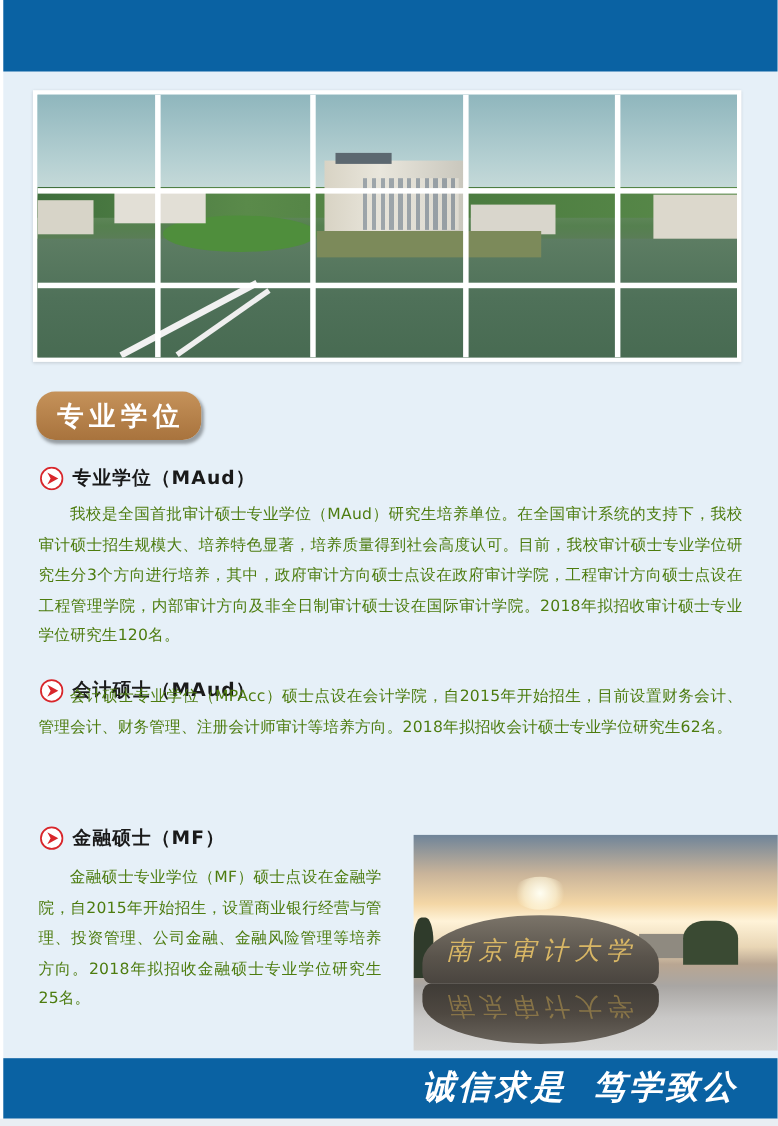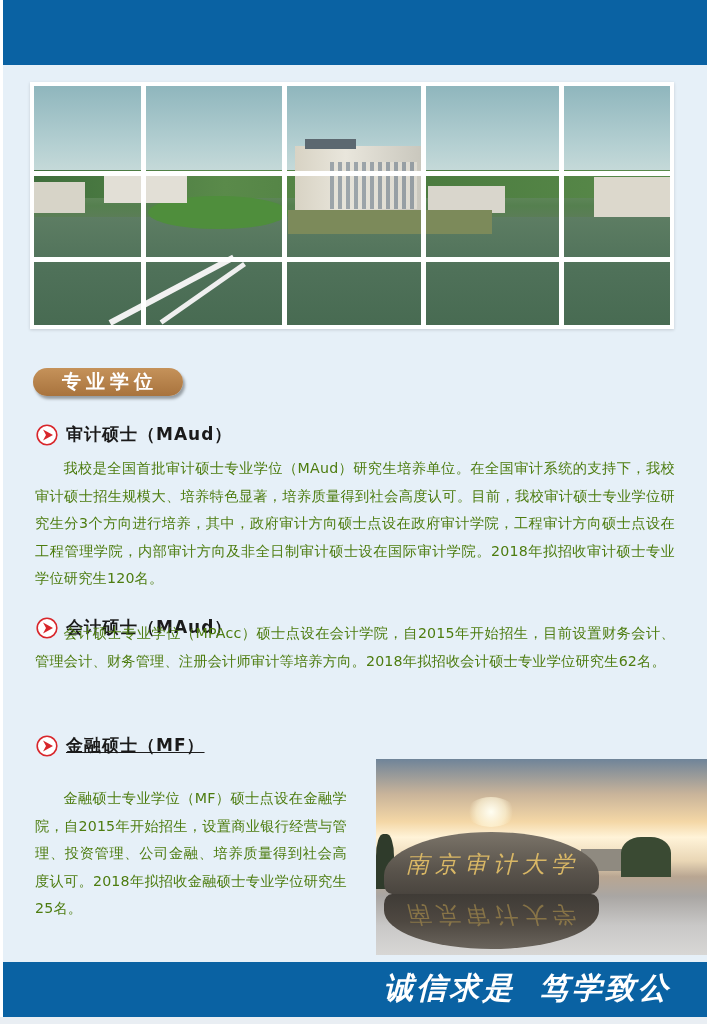--- a/index.html
+++ b/index.html
@@ -39,41 +39,41 @@
   .building-far-right { position:absolute; left:88%; top:38%; width:12%; height:17%; background:#dcd8cc; }
   .plaza { position:absolute; left:40%; top:52%; width:32%; height:10%; background:#7c8a5a; }
   .bridge { position:absolute; left:12%; top:62%; width:22%; height:6px; background:#f1f1f1;
     transform:rotate(-28deg); transform-origin:left center; top:98%; }
   .bridge2 { position:absolute; left:20%; top:98%; width:16%; height:5px; background:#efefef;
     transform:rotate(-35deg); transform-origin:left center; }
   .grid-line-v { position:absolute; top:0; bottom:0; width:5px; background:#ffffff; }
   .grid-line-h { position:absolute; left:0; right:0; height:5px; background:#ffffff; }
   
   .section-tag {
-    position:absolute; left:33px; top:368px; width:150px; height:28px;
+    position:absolute; left:33px; top:356px; width:150px; height:44px;
     border-radius:17px;
     background:linear-gradient(180deg,#c5925a 0%,#a8733d 100%);
     box-shadow:2px 3px 3px rgba(0,0,0,0.35);
-    color:#ffffff; font-size:19px; font-weight:bold; letter-spacing:5px;
+    color:#ffffff; font-size:24px; font-weight:bold; letter-spacing:5px;
     display:flex; align-items:center; justify-content:center; padding-left:4px; box-sizing:border-box;
   }
   
   .program-heading { position:absolute; left:36px; display:flex; align-items:center; }
   .arrow-icon { width:22px; height:22px; margin-right:8px; }
   .program-title { font-size:17px; font-weight:bold; color:#1a1a1a; letter-spacing:1px; }
   .program-body {
     position:absolute; left:35px; font-size:14.2px; line-height:27.5px; color:#4d7c0f;
     text-align:justify; text-indent:2em; letter-spacing:0.2px;
   }
   #p1-body { top:455px; width:640px; }
   #p2-body { top:620px; width:640px; }
   #p3-body { top:785px; width:312px; }
   #p1-head { top:423px; }
   #p2-head { top:616px; }
-  #p3-head { top:734px;text-decoration:underline; }
+  #p3-head { top:750px; }
   
   .stone-photo {
     position:absolute; left:376px; top:759px; width:295px; height:196px; overflow:hidden;
     background:linear-gradient(180deg,#6f8499 0%,#c9b49a 18%,#f4d7a6 32%,#fff3d8 40%,#e9d6b5 52%,#b9a692 60%,#a9a6a3 70%,#c9c8c7 85%,#d8d7d5 100%);
     padding-left:40px;
   }
   .sun { position:absolute; left:90px; top:38px; width:50px; height:30px; border-radius:50%;
     background:radial-gradient(circle,#fffef2 0%,rgba(255,248,220,0.6) 50%,rgba(255,240,200,0) 75%); }
   .stone { position:absolute; left:8px; top:73px; width:215px; height:62px;
     border-radius:50% 50% 8px 8px / 70% 70% 10px 10px;
@@ -129,41 +129,41 @@
   </div>
 </div>
 
 <div class="section-tag">专业学位</div>
 
 <div class="program-heading" id="p1-head">
   <svg class="arrow-icon" viewBox="0 0 22 22">
     <circle cx="11" cy="11" r="9.8" fill="#fff" stroke="#d8262b" stroke-width="1.6"></circle>
     <path d="M7 5.5 L17 11 L7 16.5 L10 11 Z" fill="#d8262b"></path>
   </svg>
-  <span class="program-title">审计硕士（MAud）</span>
+  <span class="program-title">专业学位（MAud）</span>
 </div>
 <div class="program-body" id="p1-body">我校是全国首批审计硕士专业学位（MAud）研究生培养单位。在全国审计系统的支持下，我校审计硕士招生规模大、培养特色显著，培养质量得到社会高度认可。目前，我校审计硕士专业学位研究生分3个方向进行培养，其中，政府审计方向硕士点设在政府审计学院，工程审计方向硕士点设在工程管理学院，内部审计方向及非全日制审计硕士设在国际审计学院。2018年拟招收审计硕士专业学位研究生120名。</div>
 
 <div class="program-heading" id="p2-head">
   <svg class="arrow-icon" viewBox="0 0 22 22">
     <circle cx="11" cy="11" r="9.8" fill="#fff" stroke="#d8262b" stroke-width="1.6"></circle>
     <path d="M7 5.5 L17 11 L7 16.5 L10 11 Z" fill="#d8262b"></path>
   </svg>
   <span class="program-title">会计硕士（MAud）</span>
 </div>
 <div class="program-body" id="p2-body">会计硕士专业学位（MPAcc）硕士点设在会计学院，自2015年开始招生，目前设置财务会计、管理会计、财务管理、注册会计师审计等培养方向。2018年拟招收会计硕士专业学位研究生62名。</div>
 
 <div class="program-heading" id="p3-head">
   <svg class="arrow-icon" viewBox="0 0 22 22">
     <circle cx="11" cy="11" r="9.8" fill="#fff" stroke="#d8262b" stroke-width="1.6"></circle>
     <path d="M7 5.5 L17 11 L7 16.5 L10 11 Z" fill="#d8262b"></path>
   </svg>
   <span class="program-title">金融硕士（MF）</span>
 </div>
-<div class="program-body" id="p3-body">金融硕士专业学位（MF）硕士点设在金融学院，自2015年开始招生，设置商业银行经营与管理、投资管理、公司金融、培养质量得到社会高度认可。2018年拟招收金融硕士专业学位研究生25名。</div>
+<div class="program-body" id="p3-body">金融硕士专业学位（MF）硕士点设在金融学院，自2015年开始招生，设置商业银行经营与管理、投资管理、公司金融、金融风险管理等培养方向。2018年拟招收金融硕士专业学位研究生25名。</div>
 
 <div class="stone-photo">
   <div class="sun"></div>
   <div class="left-tree"></div>
   <div class="far-building"></div>
   <div class="far-trees"></div>
   <div class="stone"></div>
   <div class="stone-reflection"></div>
   <div class="stone-inscription">南京审计大学</div>
   <div class="stone-inscription-reflect">南京审计大学</div>

